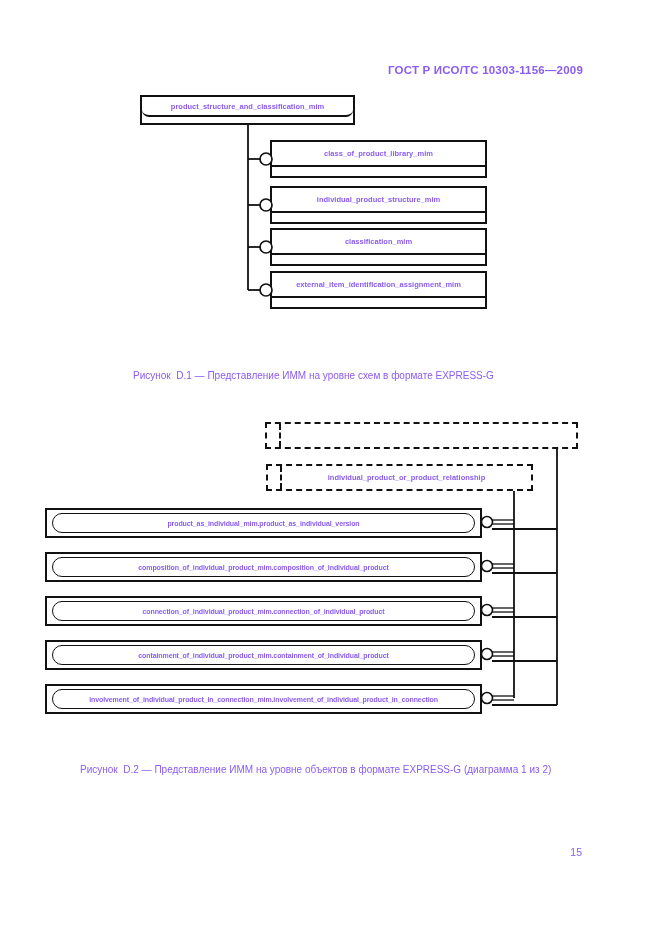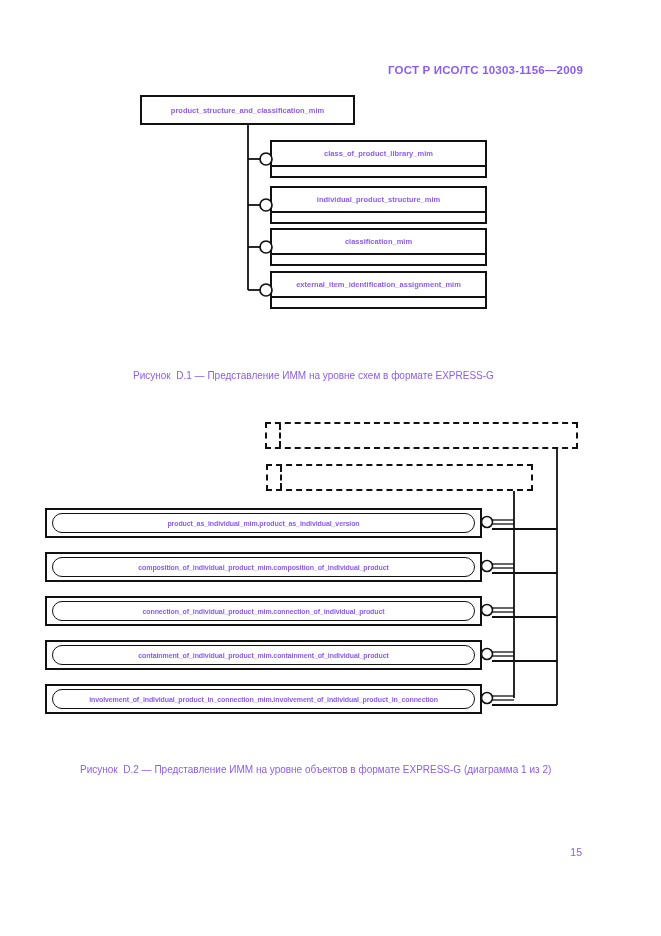--- a/index.html
+++ b/index.html
@@ -24,21 +24,21 @@
     background:transparent;
     box-sizing:border-box;
   }
   .sbox .sname{
     display:flex;align-items:center;justify-content:center;
     border-bottom:2px solid #111;
     font-size:7.5px;font-weight:bold;white-space:nowrap;
     box-sizing:border-box;
   }
   .root-box{left:140px;top:95px;width:215px;height:30px;}
-  .root-box .sname{height:28px;}
+  .root-box .sname{height:20px;border-radius:7px;}
   .ref-box{left:270px;width:217px;height:38px;}
   .ref-box .sname{height:25px;}
   
   .selbox{
     position:absolute;
     border:2px dashed #111;
     box-sizing:border-box;
     display:flex;align-items:stretch;
   }
   .selbox .cell{
@@ -102,20 +102,21 @@
   </div>
 
   <div>
 
     <div class="selbox" style="left:265px;top:422px;width:313px;height:27px;">
       <div class="cell"></div>
     </div>
 
     <div class="selbox" style="left:266px;top:464px;width:267px;height:27px;">
       <div class="cell"></div>
+      <div class="slabel">individual_product_or_product_relationship</div>
     </div>
 
     <div class="erow" style="top:508px;">
       <div class="pill">product_as_individual_mim.product_as_individual_version</div>
     </div>
     <div class="erow" style="top:552px;">
       <div class="pill">composition_of_individual_product_mim.composition_of_individual_product</div>
     </div>
     <div class="erow" style="top:596px;">
       <div class="pill">connection_of_individual_product_mim.connection_of_individual_product</div>

